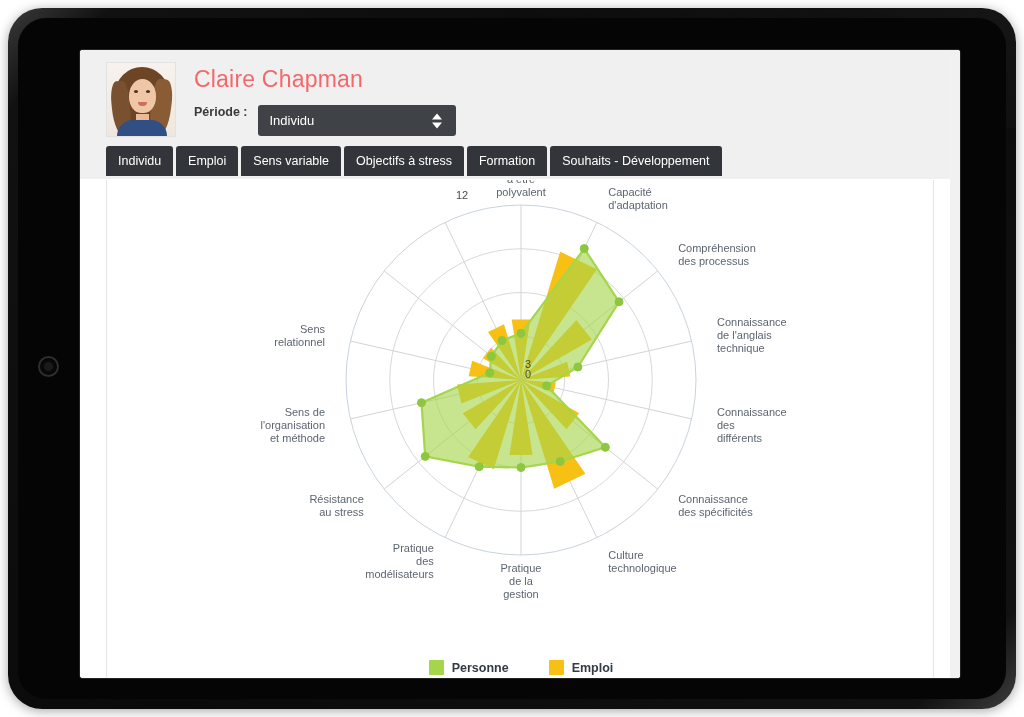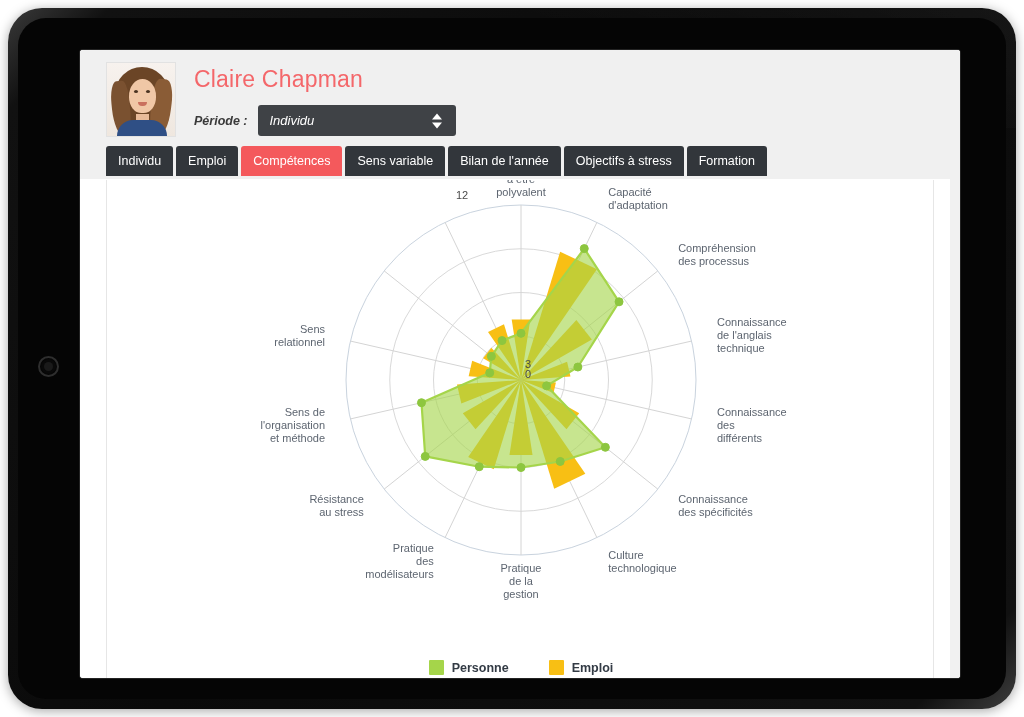--- a/index.html
+++ b/index.html
@@ -99,21 +99,21 @@
 
   .header-text { margin-left: 18px; padding-top: 6px; }
   .person-name {
     color: #f4676a;
     font-size: 23px;
     font-weight: 400;
     letter-spacing: .2px;
     line-height: 1;
     margin-bottom: 14px;
   }
-  .period-row { display: flex; align-items: center; font-style: italic; }
+  .period-row { display: flex; align-items: flex-start; }
   .period-label {
     font-size: 12.5px; font-weight: bold; color: #3a3a3a;
     margin-right: 10px; white-space: nowrap;
   }
   .period-select {
     position: relative;
     width: 198px; height: 31px;
     background: #3f4246;
     border-radius: 3px;
     display: flex; align-items: center;
@@ -237,25 +237,24 @@
                     <i class="down"></i>
                 </span>
               </div>
             </div>
           </div>
         </div>
 
         <div class="tabbar" id="tabbar">
             <div class="tab">Individu</div>
             <div class="tab">Emploi</div>
-            <div class="tab active">Compétences</div>
             <div class="tab">Sens variable</div>
-            <div class="tab">Bilan de l'année</div>
             <div class="tab">Objectifs à stress</div>
             <div class="tab">Formation</div>
+            <div class="tab">Souhaits - Développement</div>
           </div>
 
         <div class="content-card">
           <div class="chart-wrap">
             <svg class="chart-svg" id="radar" width="828" height="460" viewBox="0 0 828 460">
                 <circle cx="414" cy="200" r="43.75" class="grid-ring inner"></circle>
                 <circle cx="414" cy="200" r="87.5" class="grid-ring inner"></circle>
                 <circle cx="414" cy="200" r="131.25" class="grid-ring inner"></circle>
                 <circle cx="414" cy="200" r="175" class="grid-ring"></circle>
                 <line x1="414" y1="200" x2="414" y2="25" class="spoke"></line>

